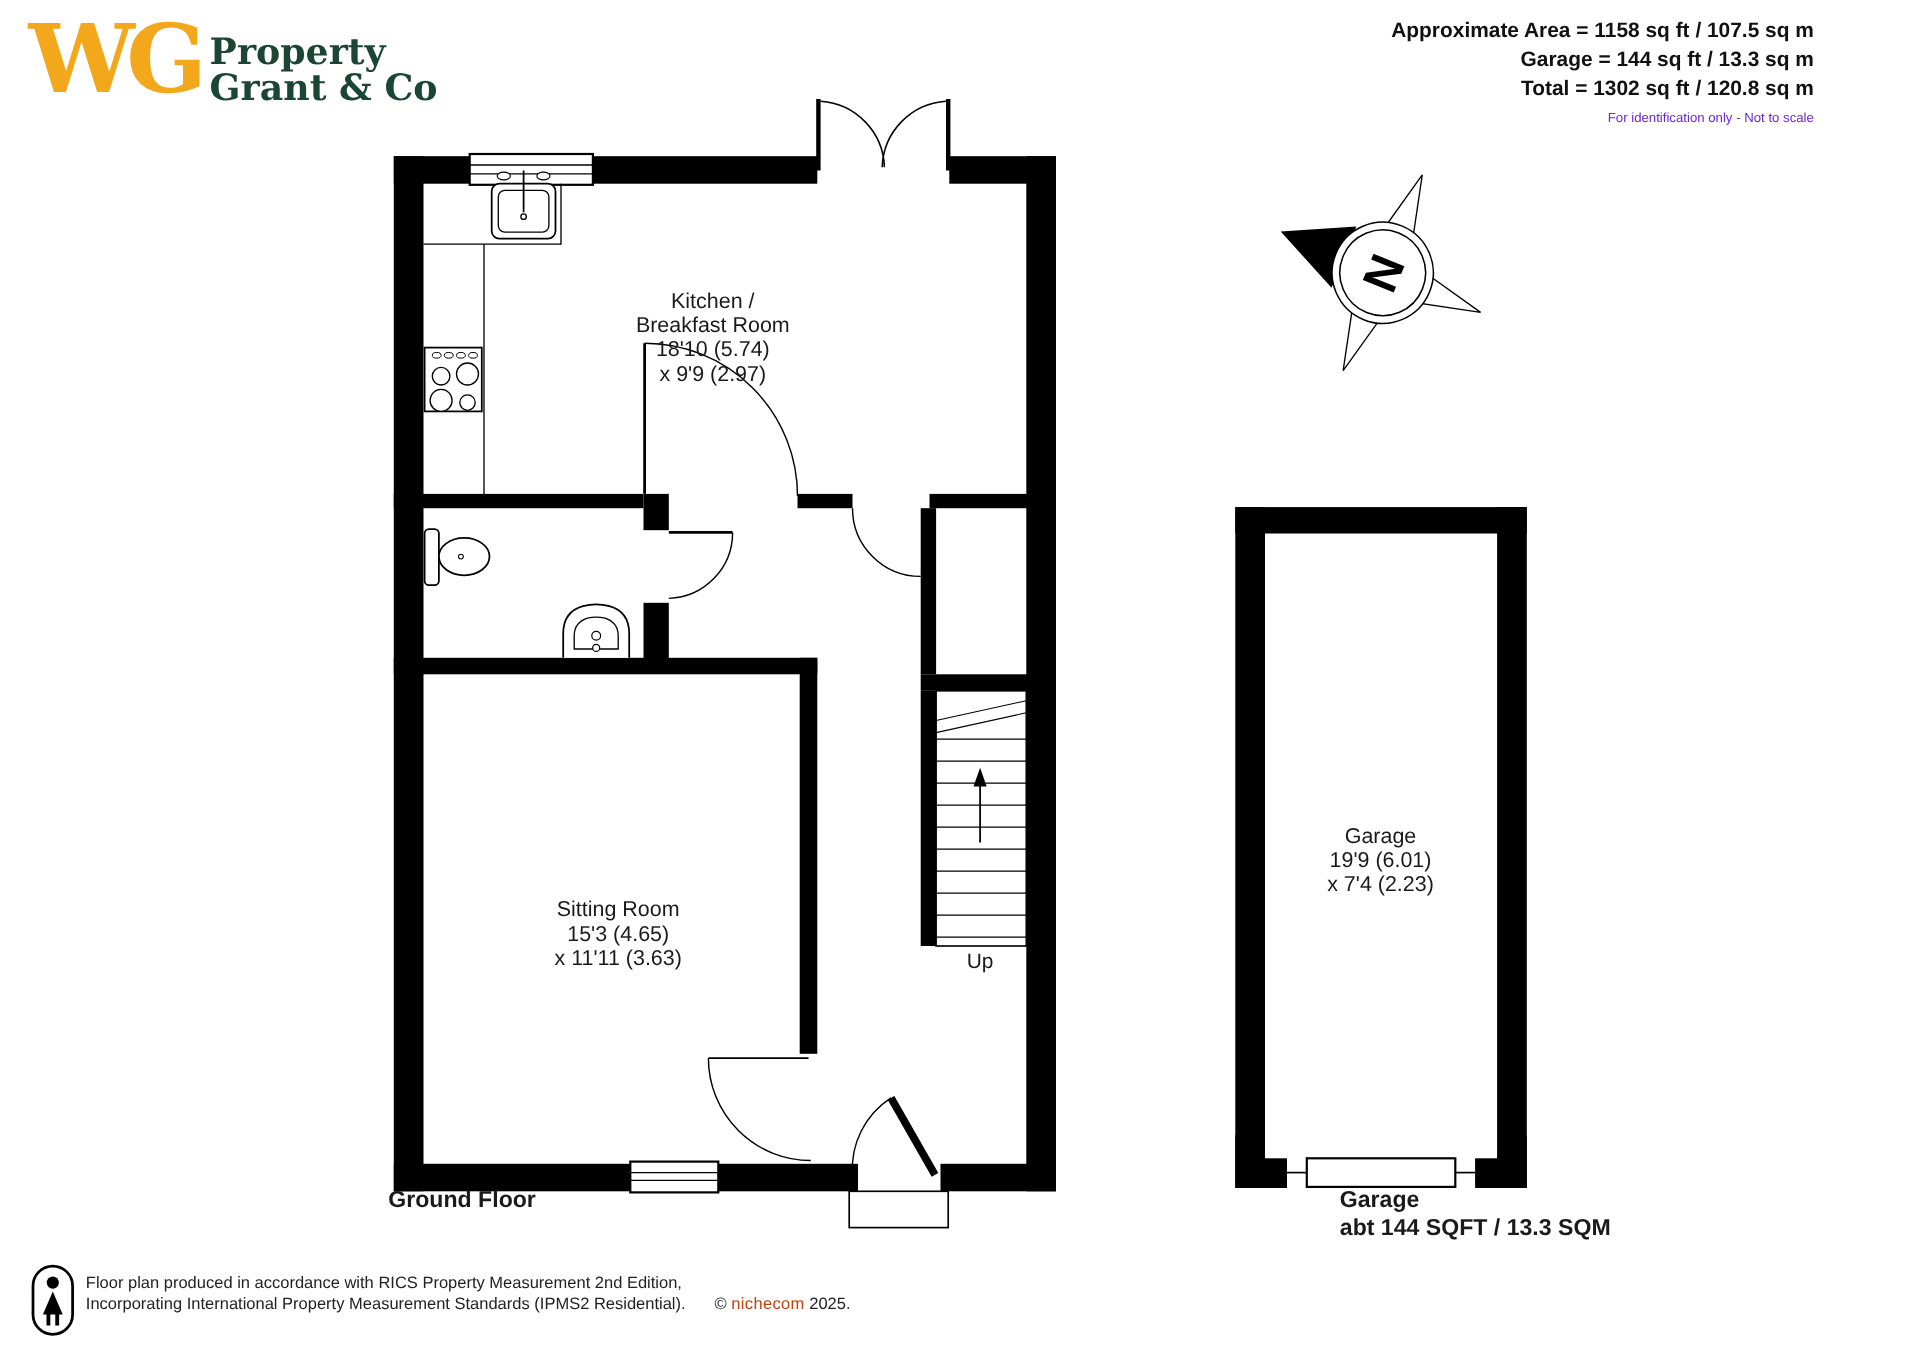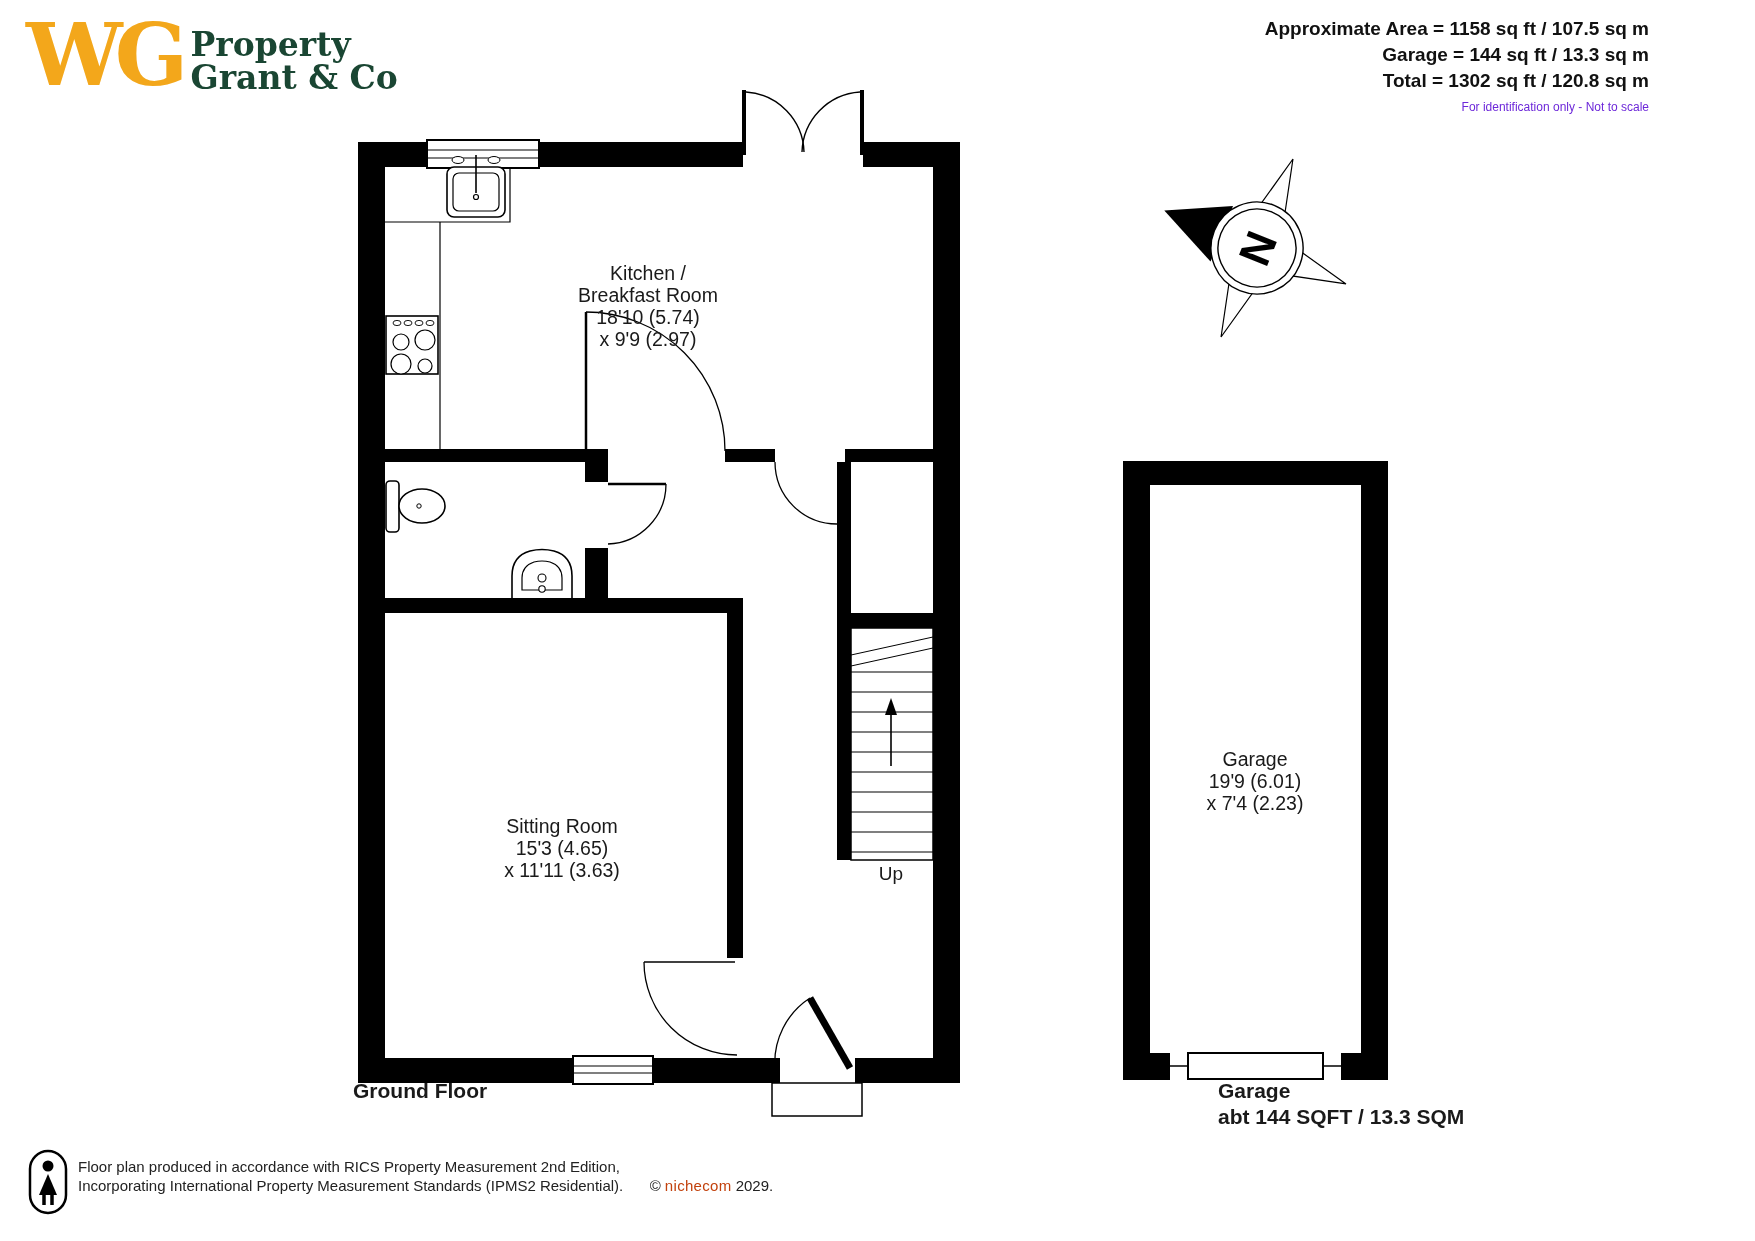--- a/index.html
+++ b/index.html
@@ -3,21 +3,21 @@
 <meta charset="utf-8">
 <style>
   html,body{margin:0;padding:0;background:#fff;}
   #canvas{position:relative;width:1755px;height:1241px;background:#fff;overflow:hidden;
           font-family:"Liberation Sans", sans-serif;color:#1a1a1a;}
   #plan-svg{position:absolute;left:0;top:0;}
   .room-label{font-family:"Liberation Sans", sans-serif;font-size:19.5px;font-weight:500;fill:#1a1a1a;}
   .up-label{font-family:"Liberation Sans", sans-serif;font-size:19px;font-weight:500;fill:#1a1a1a;}
   .north-letter{font-family:"Liberation Sans", sans-serif;font-size:44px;font-weight:700;fill:#000;}
   
-  .logo{position:absolute;left:26px;top:14px;display:flex;align-items:center;}
+  .logo{position:absolute;left:26px;top:14px;display:flex;align-items:flex-end;}
   .logo-monogram{font-family:"DejaVu Serif", serif;font-weight:700;font-size:86px;line-height:0.95;
                  color:#F3A71B;letter-spacing:-0.09em;}
   .logo-name{margin-left:10px;margin-top:12px;font-family:"DejaVu Serif", serif;font-weight:700;
              font-size:33px;line-height:1.0;color:#1A4633;}
   
   .area-info{position:absolute;top:16px;right:106px;text-align:right;}
   .area-line{font-size:19px;font-weight:600;line-height:26px;color:#111;}
   .area-disclaimer{font-size:12px;font-weight:500;margin-top:6px;color:#6d28d9;}
   
   .floor-label{position:absolute;width:600px;text-align:left;}
@@ -234,17 +234,17 @@
     <line x1="18" y1="46" x2="18" y2="57" stroke="#000" stroke-width="3.5"></line>
     <line x1="26" y1="46" x2="26" y2="57" stroke="#000" stroke-width="3.5"></line>
   </svg>
   <div class="footer-text">
     <div>Floor plan produced in accordance with RICS Property Measurement 2nd Edition,</div>
     <div>
       <span>Incorporating International Property Measurement Standards (IPMS2 Residential).</span>
       <span class="ref-gap"></span>
       <span>©</span>
       <span class="brand">nichecom</span>
-      <span>2029.</span>
+      <span>2025.</span>
     </div>
   </div>
 
 </div>
 
 </body></html>

